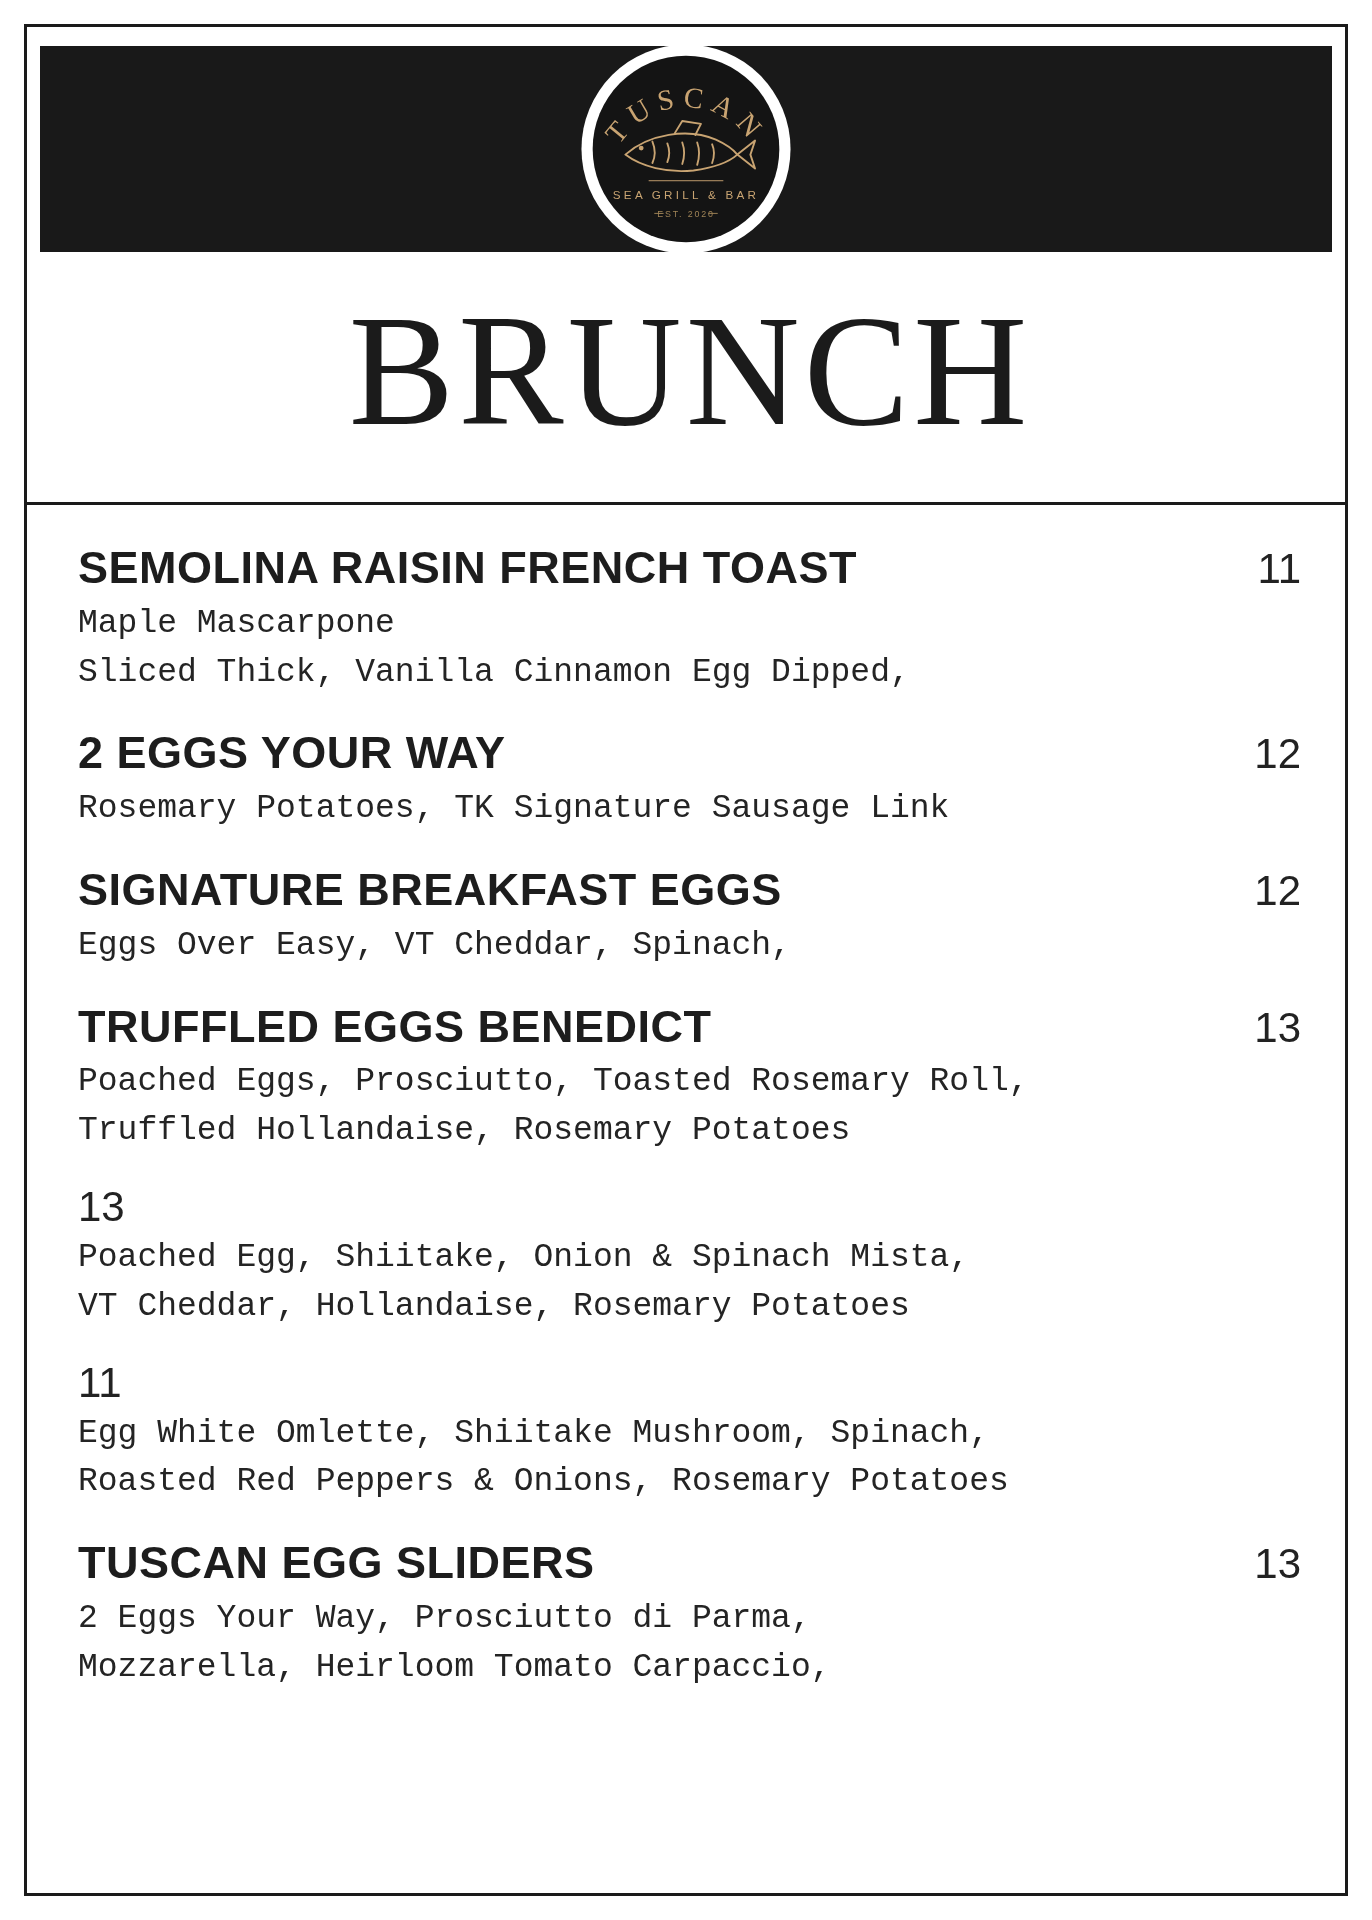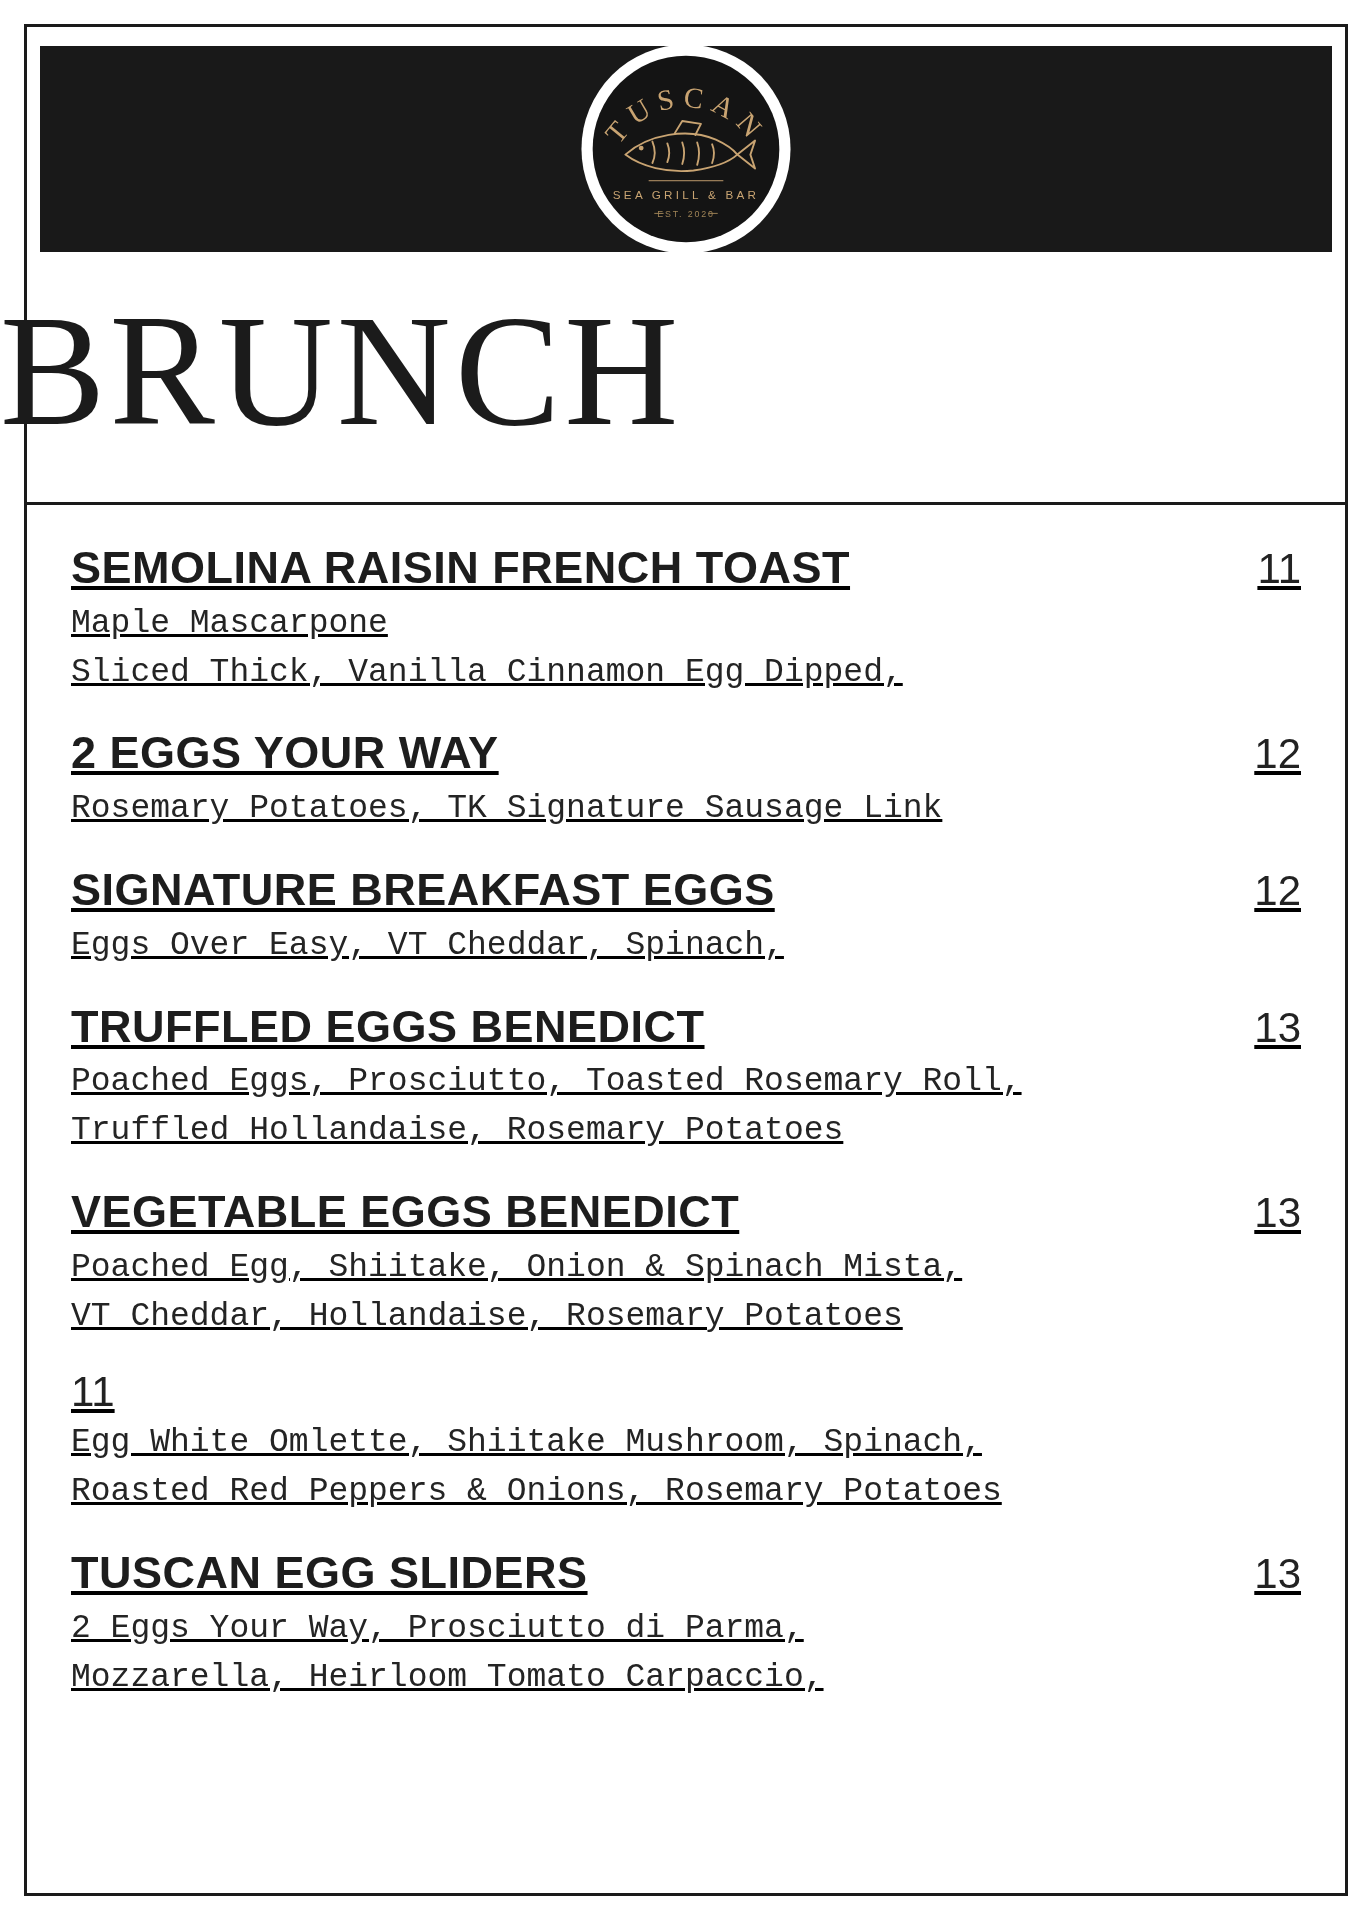--- a/index.html
+++ b/index.html
@@ -22,37 +22,37 @@
     background:#191919;
   }
 
   .logo {
     position:absolute; left:50%; top:149px;
     transform:translate(-50%,-50%);
     width:224px; height:224px;
   }
 
   .title {
-    position:absolute; top:288px; left:0; right:0;
-    text-align:left;
+    position:absolute; top:288px; left:8px; right:0;
+    text-align:center;
     font-family:"Liberation Serif", serif;
     font-weight:400;
     font-size:158px;
     line-height:1.05;
     letter-spacing:4px;
     color:#1b1b1b;
   }
 
   .divider {
     position:absolute; top:502px; left:24px; right:24px; height:3px;
     background:#1a1a1a;
   }
 
   .menu {
-    position:absolute; top:542px; left:71px; right:71px;text-decoration:underline;
+    position:absolute; top:542px; left:78px; right:71px;
   }
 
   .item { margin-bottom:30px; }
   .item-head {
     display:flex; justify-content:space-between; align-items:baseline;
     margin-bottom:6px;
   }
   .item-name {
     font-family:"Liberation Sans", sans-serif;
     font-weight:700;
@@ -146,21 +146,20 @@
       <section class="item">
         <div class="item-head">
           <h2 class="item-name">TRUFFLED EGGS BENEDICT</h2>
           <span class="item-price">13</span>
         </div>
         <div class="item-desc-line">Poached Eggs, Prosciutto, Toasted Rosemary Roll,</div>
         <div class="item-desc-line">Truffled Hollandaise, Rosemary Potatoes</div>
       </section>
       <section class="item">
         <div class="item-head">
-          <h2 class="item-name">VEGETABLE EGGS BENEDICT</h2>
           <span class="item-price">13</span>
         </div>
         <div class="item-desc-line">Poached Egg, Shiitake, Onion &amp; Spinach Mista,</div>
         <div class="item-desc-line">VT Cheddar, Hollandaise, Rosemary Potatoes</div>
       </section>
       <section class="item">
         <div class="item-head">
           <span class="item-price">11</span>
         </div>
         <div class="item-desc-line">Egg White Omlette, Shiitake Mushroom, Spinach,</div>

